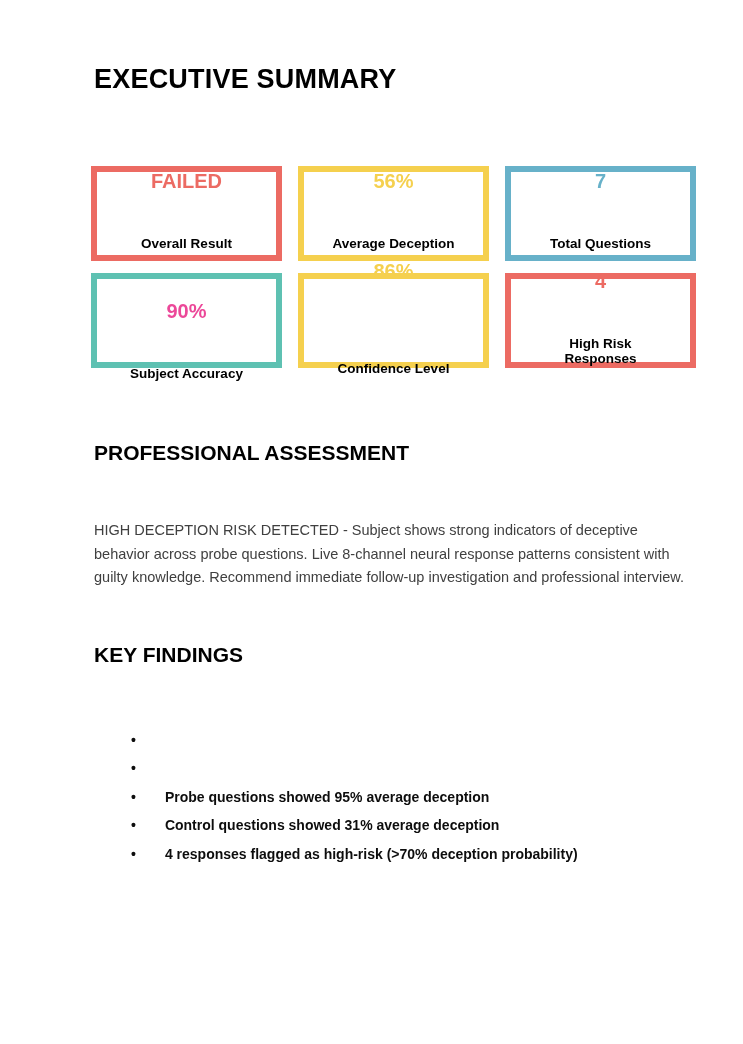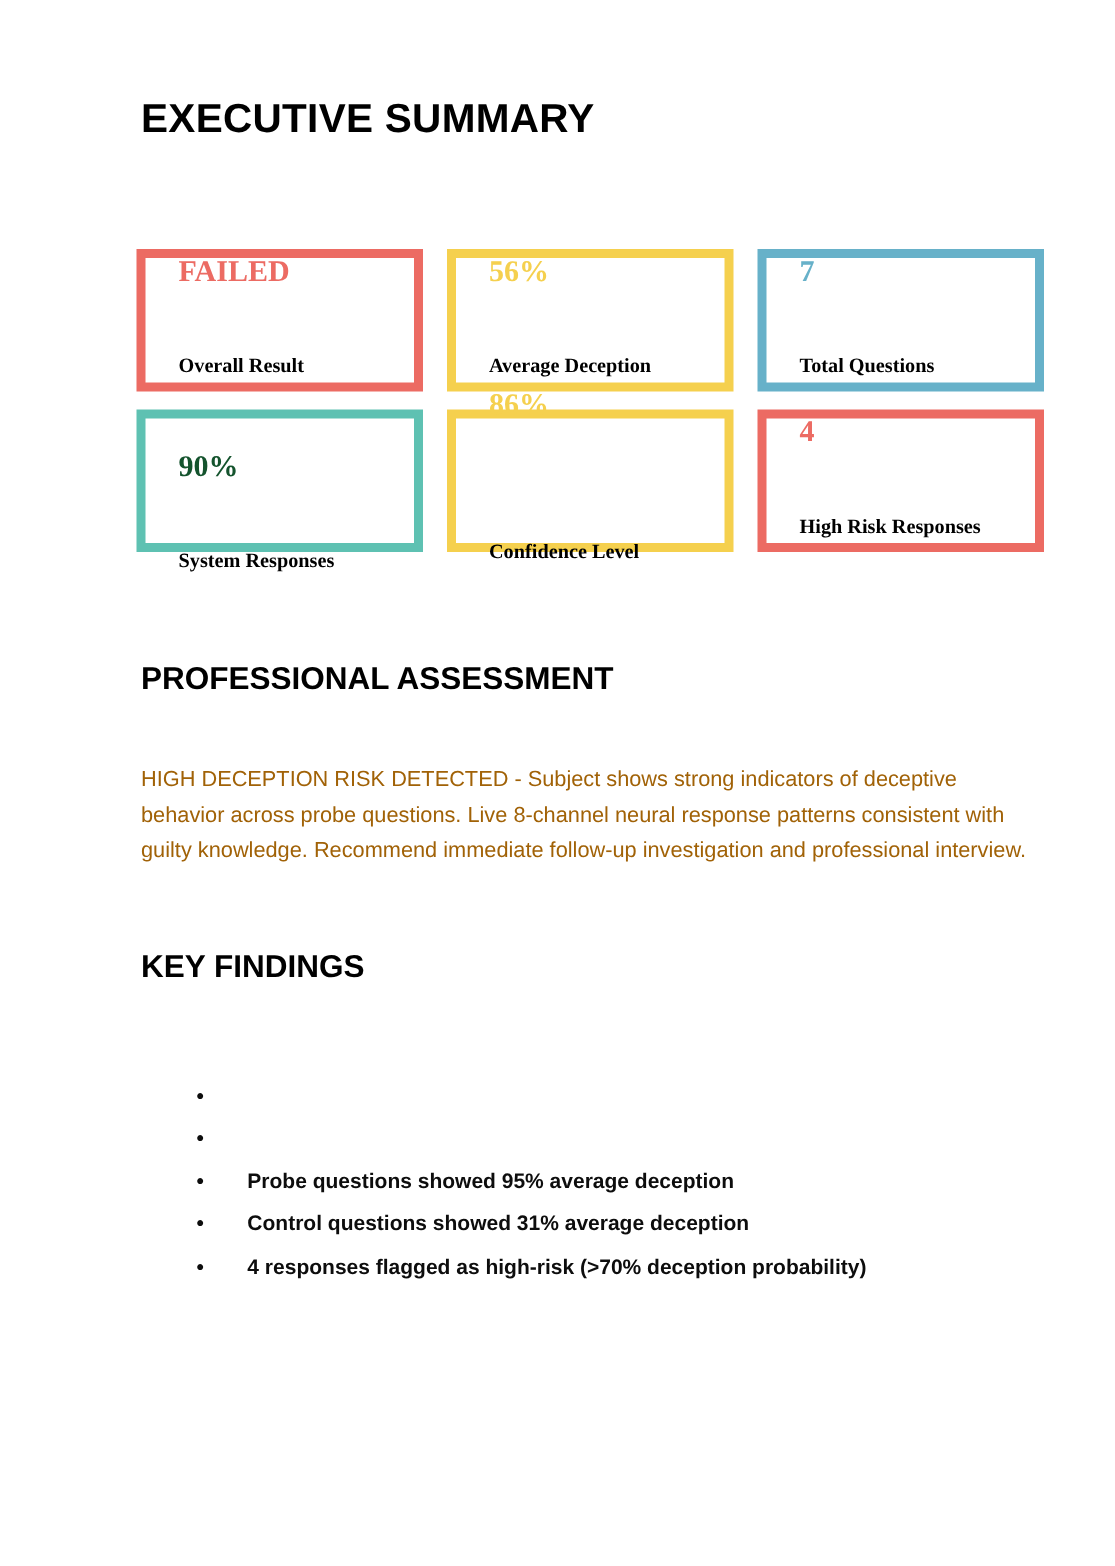--- a/index.html
+++ b/index.html
@@ -31,49 +31,48 @@
     display: grid;
     grid-template-columns: repeat(3, 1fr);
     gap: 12px 16px;
   }
   .card {
     height: 95px;
     background: #ffffff;
     border: 6px solid #cccccc; 
     display: flex;
     flex-direction: column;
-    align-items: flex-start;
+    align-items: center;
     justify-content: center;
     padding-top: 4px;
     text-align: center;
-    font-family: Liberation Serif, serif;
   }
   .card-value {
     font-size: 20px;
     font-weight: bold;
     line-height: 24px;
   }
   .card-label {
     margin-top: 21px;
     font-size: 13.5px;
     font-weight: bold;
     color: #000000;
   }
   .section-heading {
     margin: 51px 3px 0;
     font-size: 21px;
     font-weight: bold;
     color: #000000;
   }
   .assessment-body {
-    margin: 22px 3px 0;
+    margin: 32px 3px 0;
     max-width: 648px;
     font-size: 14.5px;
     line-height: 23.5px;
-    color: #a16207;
+    color: #404040;
   }
   .section-heading.key-findings {
     margin-top: 31px;
   }
   .findings-list {
     margin: 21px 3px 0 18px;
     list-style: none;
   }
   .finding-item {
     display: flex;
@@ -114,22 +113,22 @@
     <div class="card-value" style="color: rgb(245, 208, 78);">56%</div>
     <div class="card-label">Average Deception</div>
   </div>
 
   <div class="card" style="border-color: rgb(103, 177, 201);">
     <div class="card-value" style="color: rgb(103, 177, 201);">7</div>
     <div class="card-label">Total Questions</div>
   </div>
 
   <div class="card" style="border-color: rgb(94, 193, 178);">
-    <div class="card-value" style="color: #14532d; margin-top: 46px;">90%</div>
-    <div class="card-label">System Responses</div>
+    <div class="card-value" style="color: #ec4899; margin-top: 46px;">90%</div>
+    <div class="card-label">Subject Accuracy</div>
   </div>
 
   <div class="card" style="border-color: rgb(245, 208, 78); gap: 35px;">
     <div class="card-value" style="color: rgb(245, 208, 78);">86%</div>
     <div class="card-label">Confidence Level</div>
   </div>
 
   <div class="card" style="border-color: rgb(236, 107, 99);">
     <div class="card-value" style="color: rgb(236, 107, 99);">4</div>
     <div class="card-label">High Risk Responses</div>

